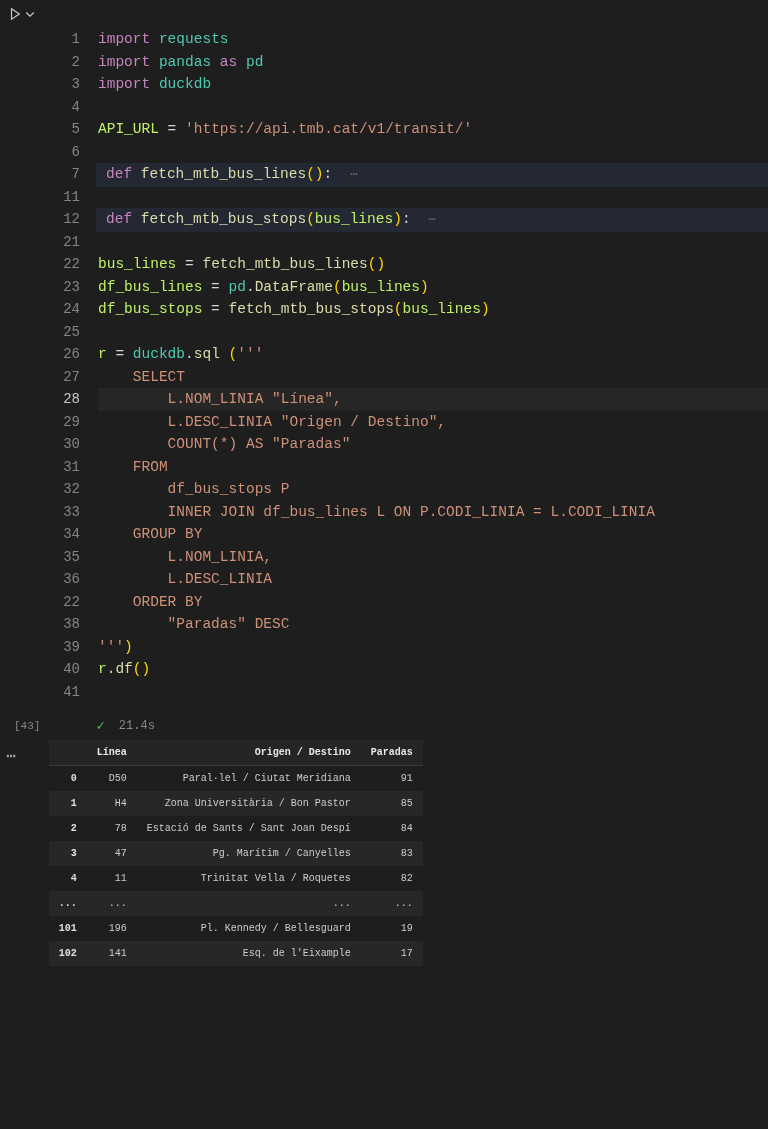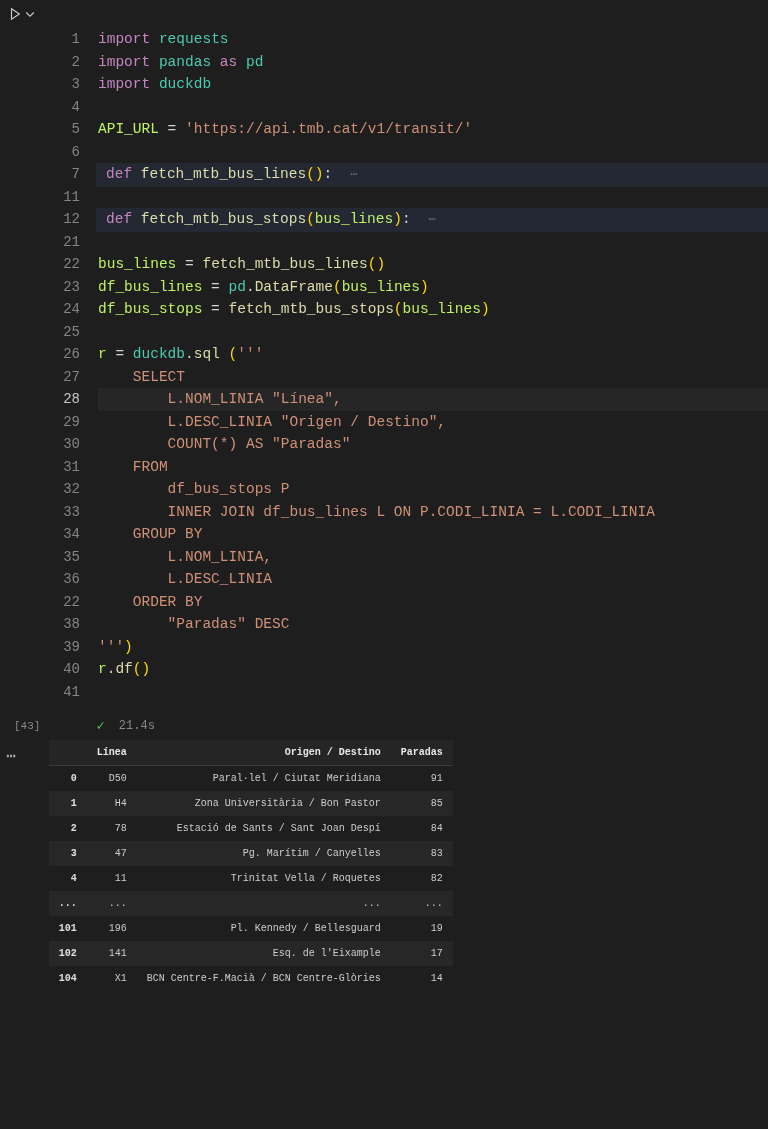--- a/index.html
+++ b/index.html
@@ -219,21 +219,15 @@
           <td>196</td>
           <td>Pl. Kennedy / Bellesguard</td>
           <td>19</td>
         </tr>
         <tr>
           <td>102</td>
           <td>141</td>
           <td>Esq. de l'Eixample</td>
           <td>17</td>
         </tr>
-        <tr>
-          <td>104</td>
-          <td>X1</td>
-          <td>BCN Centre-F.Macià / BCN Centre-Glòries</td>
-          <td>14</td>
-        </tr>
       </tbody>
   </table>
 </div>
 
 </body></html>

